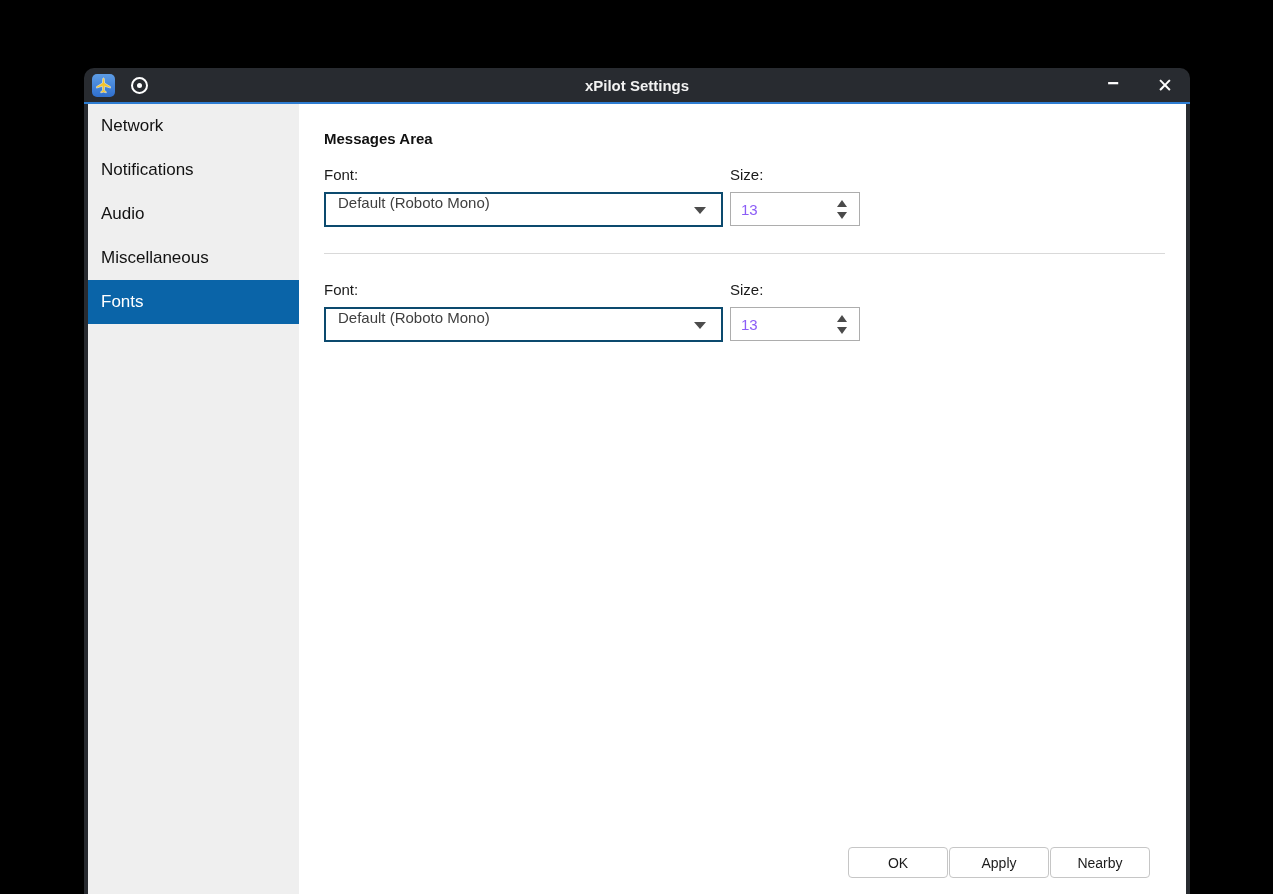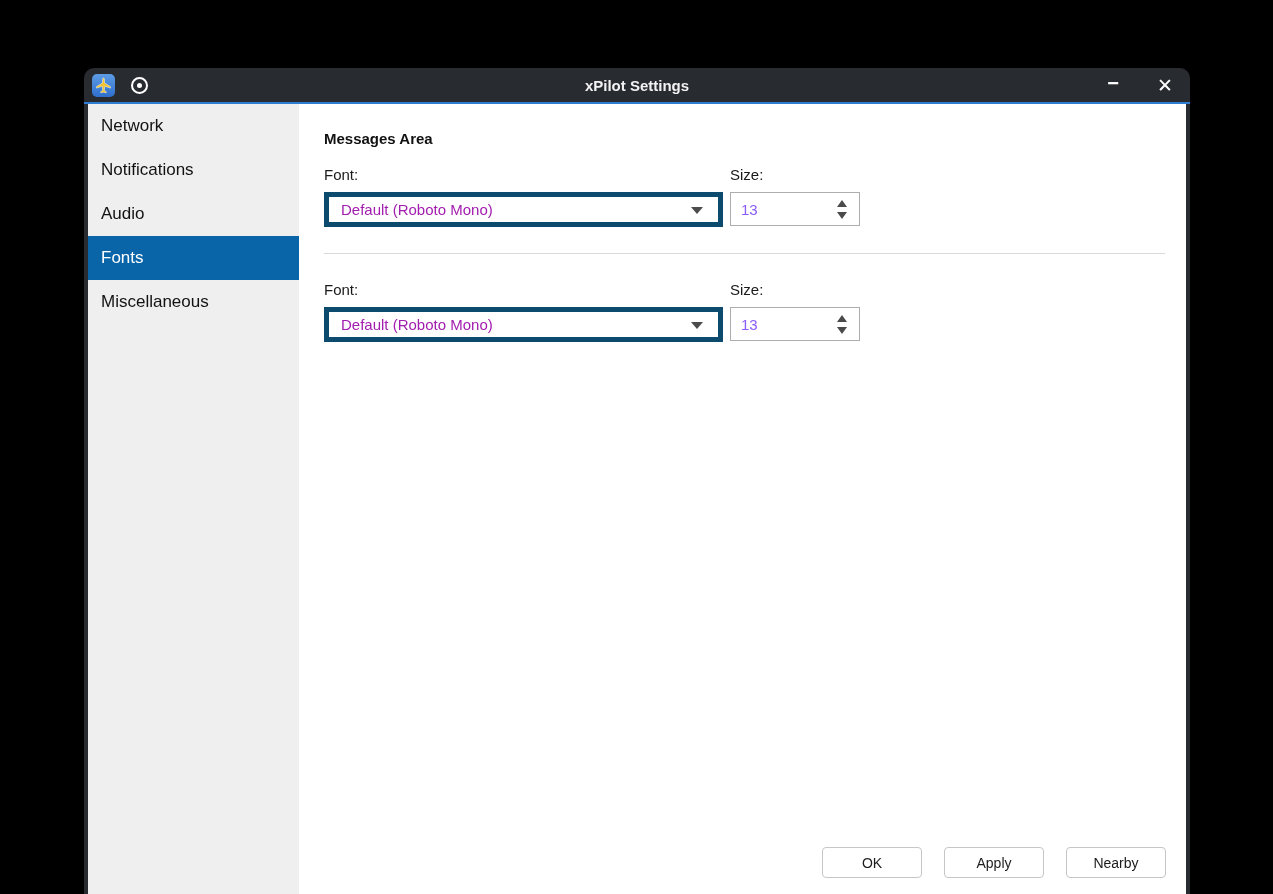--- a/index.html
+++ b/index.html
@@ -88,24 +88,24 @@
     position: relative;
     padding: 26px 21px 20px 25px;
   }
 
   .section-title { font-size: 15px; font-weight: bold; color: #111; margin-bottom: 19px; }
   .fields-row { display: flex; gap: 7px; margin-bottom: 0; }
   .field-label { font-size: 15px; color: #1a1a1a; margin-bottom: 9px; }
 
   .combo {
     width: 399px; height: 35px;
-    border: 5px solid #0c4a6e; background: #fff;
-    display: flex; align-items: center;
+    border: 2px solid #0c4a6e; background: #fff;
+    display: flex; 
     padding: 0 12px;
-    font-size: 15px; color: #a21caf;
+    font-size: 15px; color: #404040;
     position: relative;
   }
   .combo .caret {
     position: absolute; right: 15px; top: 50%; margin-top: -3px;
     width: 0; height: 0;
     border-left: 6px solid transparent;
     border-right: 6px solid transparent;
     border-top: 7px solid #4c4c4c;
   }
 
@@ -130,22 +130,22 @@
   .arrow-down {
     width: 0; height: 0;
     border-left: 5.5px solid transparent;
     border-right: 5.5px solid transparent;
     border-top: 7px solid #4a4a4a;
   }
 
   .divider { height: 1px; background: #d9d9d9; margin: 26px 0 27px 0; }
 
   .footer-buttons {
-    position: absolute; right: 20px; bottom: 20px;
-    display: flex; gap: 22px;
+    position: absolute; right: 36px; bottom: 20px;
+    display: flex; gap: 1px;
   }
   .btn {
     width: 100px; height: 31px;
     background: #ffffff;
     border: 1px solid #c6c6c6; border-radius: 4px;
     font-size: 14px; color: #1c1c1c;
     font-family: "Liberation Sans", sans-serif;
     display: flex; align-items: center; justify-content: center;
     cursor: default;
   }
@@ -179,25 +179,25 @@
       <div class="sidebar">
         <div class="sidebar-item">
           <span>Network</span>
         </div>
         <div class="sidebar-item">
           <span>Notifications</span>
         </div>
         <div class="sidebar-item">
           <span>Audio</span>
         </div>
+        <div class="sidebar-item">
+          <span>Miscellaneous</span>
+        </div>
         <div class="sidebar-item selected">
           <span>Fonts</span>
-        </div>
-        <div class="sidebar-item">
-          <span>Miscellaneous</span>
         </div>
       </div>
 
       <div class="main">
 
         <div class="section">
           <div class="section-title">Messages Area</div>
           <div class="fields-row">
             <div class="field">
               <div class="field-label">Font:</div>

